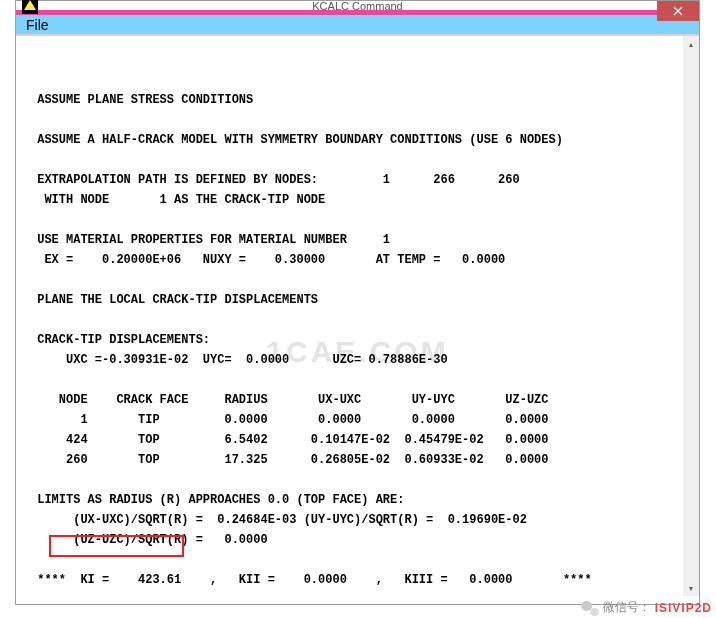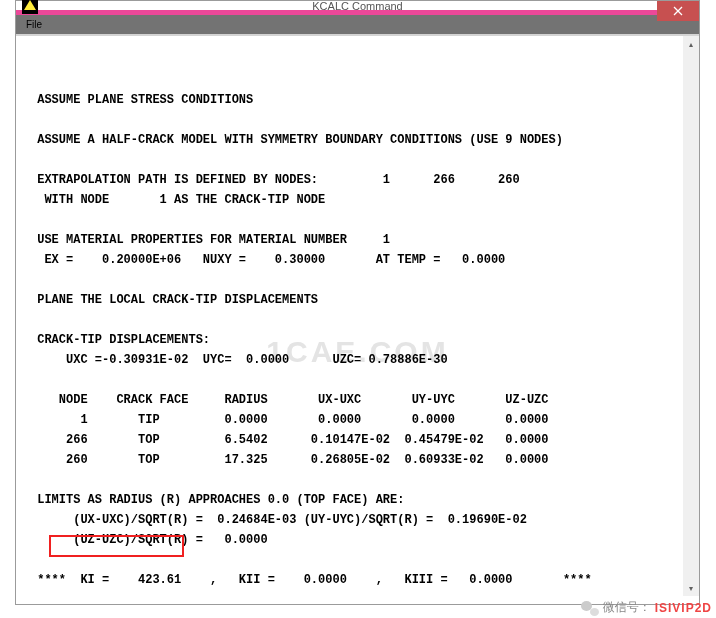--- a/index.html
+++ b/index.html
@@ -65,22 +65,22 @@
       align-items: center;
       justify-content: center;
       font-size: 11px;
     }
     .menubar {
       height: 20px;
       border-bottom: 1px solid #d4d4d4;
       display: flex;
       align-items: center;
       padding-left: 4px;
-      font-size: 10px;
-      background: #737373;
+      font-size: 14px;
+      background: #7dd3fc;
       text-align: center;
     }
     .menu-item {
       padding: 2px 6px;
     }
     .content-wrap {
       position: relative;
       height: 561px;
       border-top: 1px solid #d4d4d4;
     }
@@ -199,36 +199,36 @@
     </div>
   </div>
   <div class="menubar">
     <div class="menu-item">File</div>
   </div>
   <div class="content-wrap">
     <div class="content">
 <div class="watermark">1CAE.COM</div>
 <span class="txt"> ASSUME PLANE STRESS CONDITIONS</span>
 <span class="txt"></span>
-<span class="txt"> ASSUME A HALF-CRACK MODEL WITH SYMMETRY BOUNDARY CONDITIONS (USE 9 NODES)</span>
+<span class="txt"> ASSUME A HALF-CRACK MODEL WITH SYMMETRY BOUNDARY CONDITIONS (USE 6 NODES)</span>
 <span class="txt"></span>
 <span class="txt"> EXTRAPOLATION PATH IS DEFINED BY NODES:         1      266      260</span>
 <span class="txt">  WITH NODE       1 AS THE CRACK-TIP NODE</span>
 <span class="txt"></span>
 <span class="txt"> USE MATERIAL PROPERTIES FOR MATERIAL NUMBER     1</span>
 <span class="txt">  EX =    0.20000E+06   NUXY =    0.30000       AT TEMP =   0.0000</span>
 <span class="txt"></span>
 <span class="txt"> PLANE THE LOCAL CRACK-TIP DISPLACEMENTS</span>
 <span class="txt"></span>
 <span class="txt"> CRACK-TIP DISPLACEMENTS:</span>
 <span class="txt">     UXC =-0.30931E-02  UYC=  0.0000      UZC= 0.78886E-30</span>
 <span class="txt"></span>
 <span class="txt">    NODE    CRACK FACE     RADIUS       UX-UXC       UY-UYC       UZ-UZC</span>
 <span class="txt">       1       TIP         0.0000       0.0000       0.0000       0.0000</span>
-<span class="txt">     266       TOP         6.5402      0.10147E-02  0.45479E-02   0.0000</span>
+<span class="txt">     424       TOP         6.5402      0.10147E-02  0.45479E-02   0.0000</span>
 <span class="txt">     260       TOP         17.325      0.26805E-02  0.60933E-02   0.0000</span>
 <span class="txt"></span>
 <span class="txt"> LIMITS AS RADIUS (R) APPROACHES 0.0 (TOP FACE) ARE:</span>
 <span class="txt">      (UX-UXC)/SQRT(R) =  0.24684E-03 (UY-UYC)/SQRT(R) =  0.19690E-02</span>
 <span class="txt">      (UZ-UZC)/SQRT(R) =   0.0000</span>
 <span class="txt"></span>
 <span class="txt"> ****  KI =    423.61    ,   KII =    0.0000    ,   KIII =   0.0000       ****</span>
     </div>
     <div class="scroll-track">
       <div class="scroll-arrow">▴</div>

